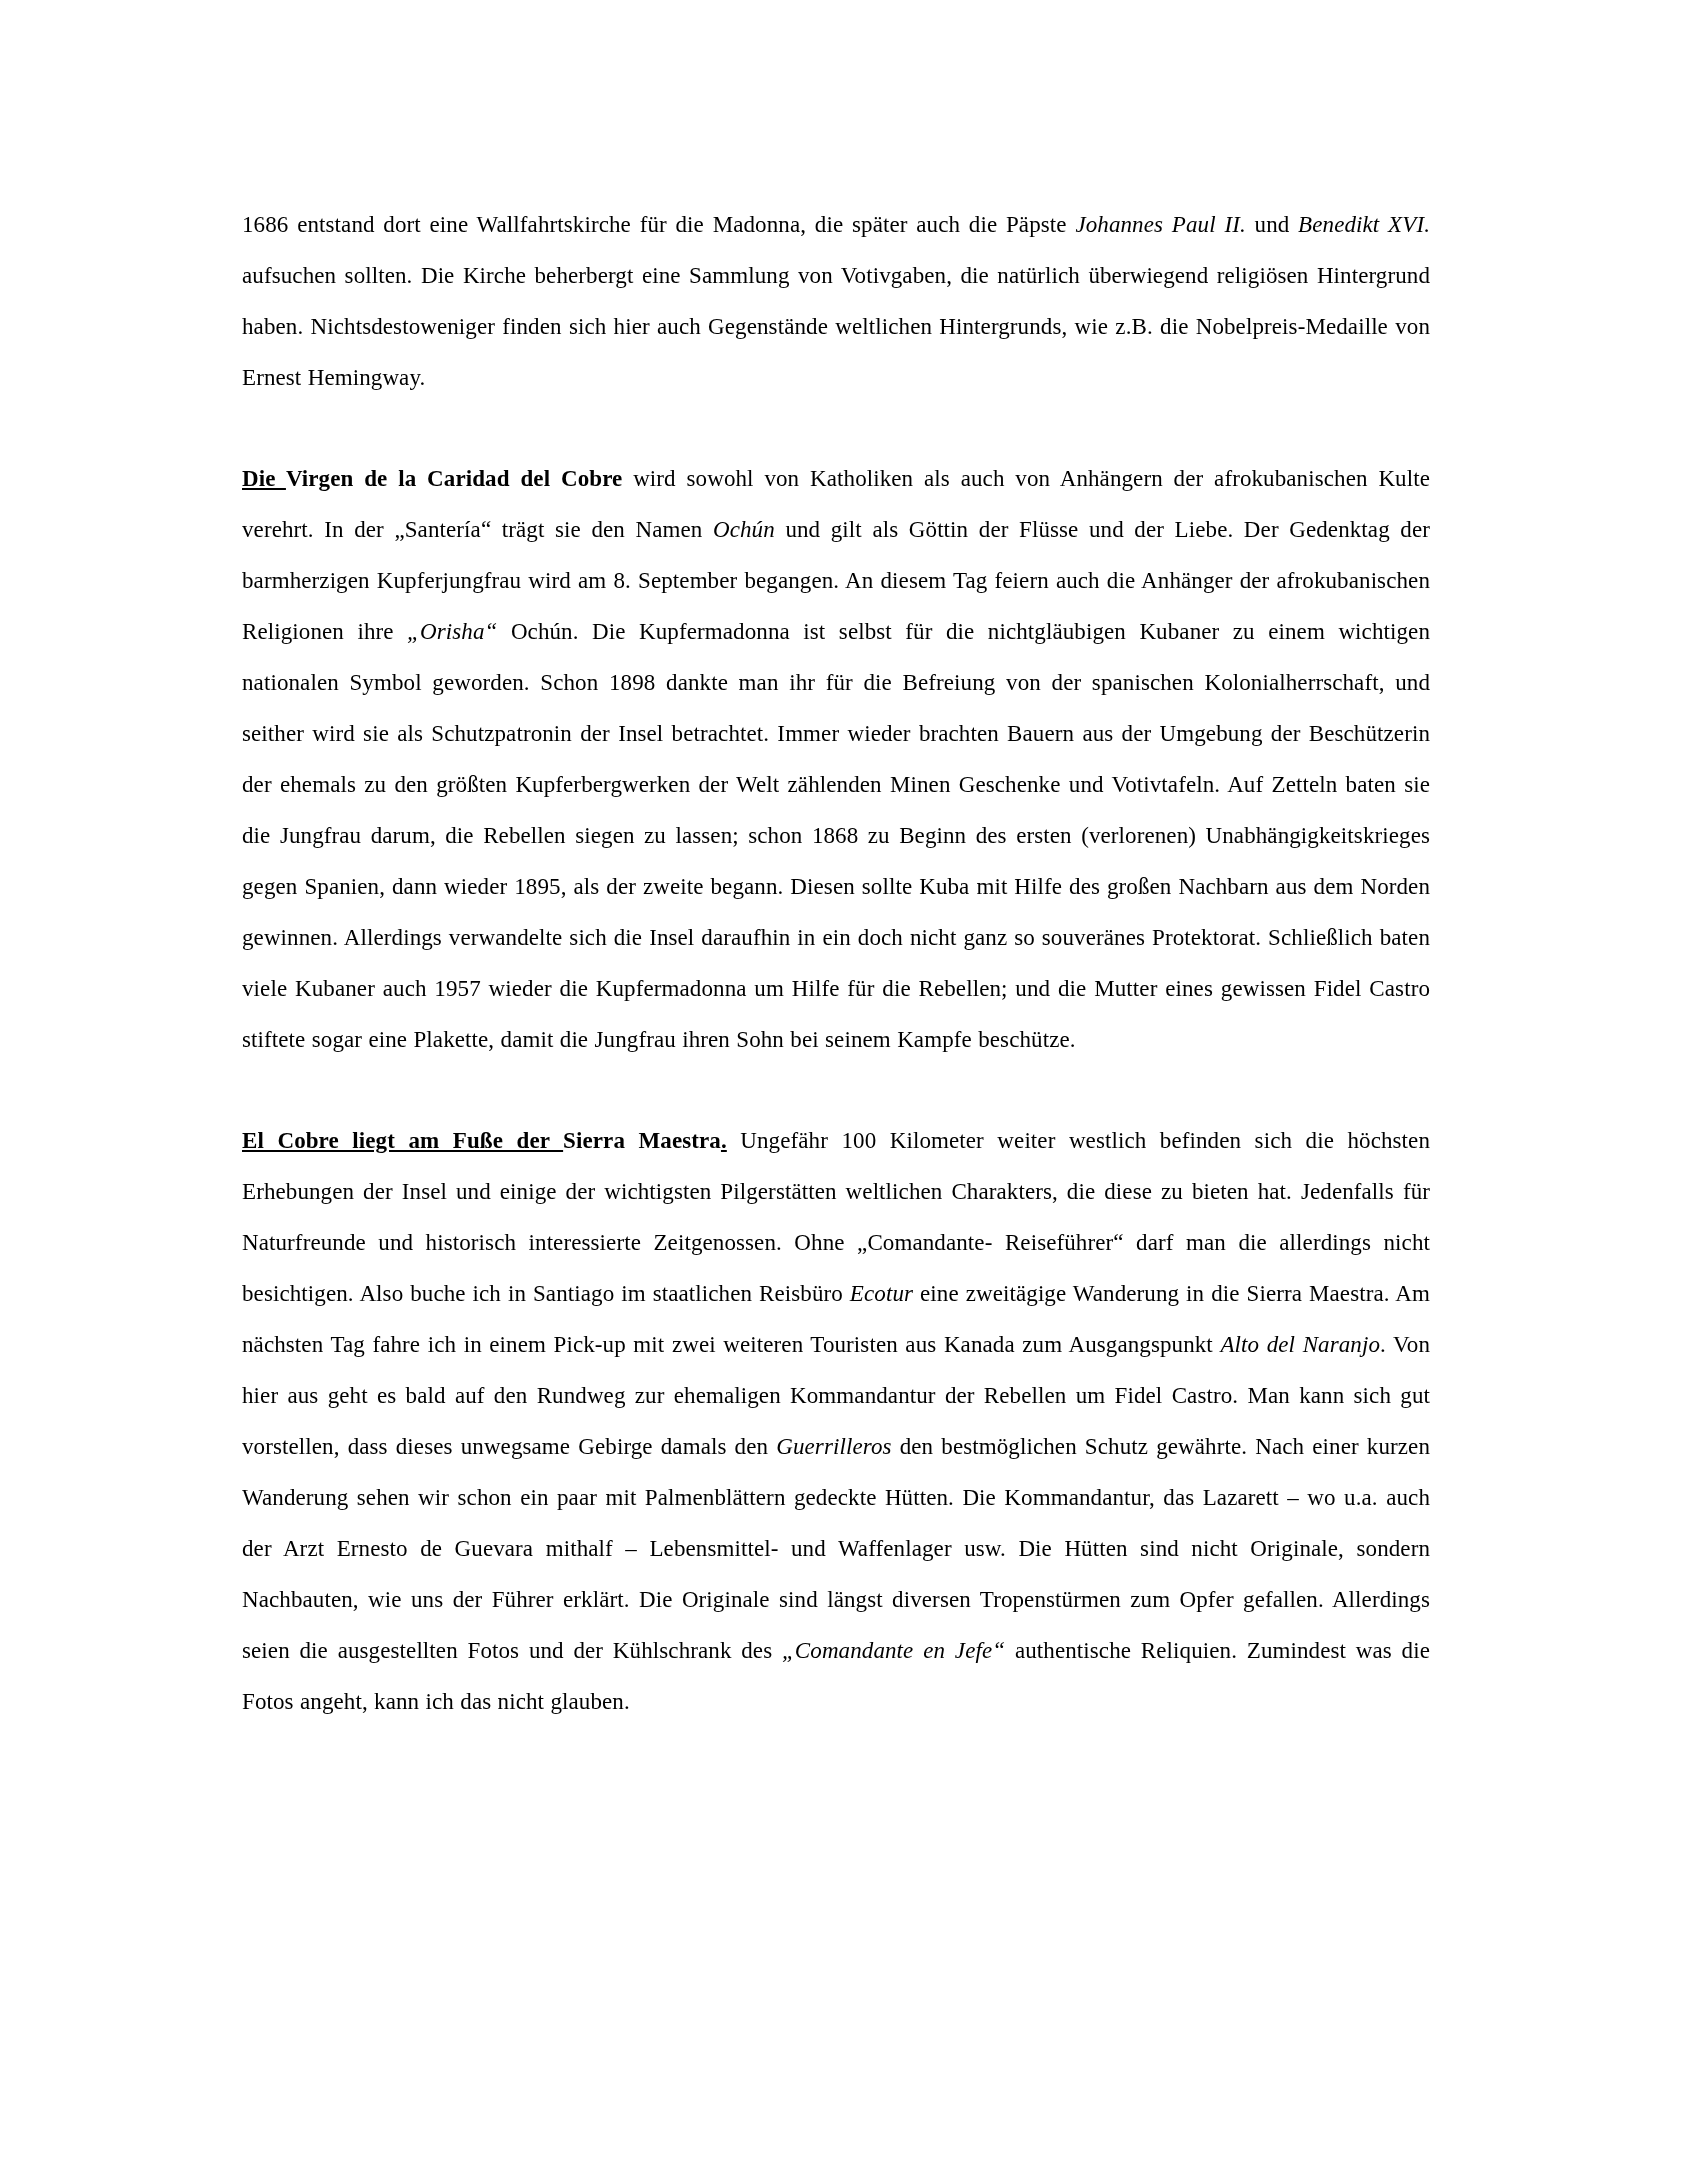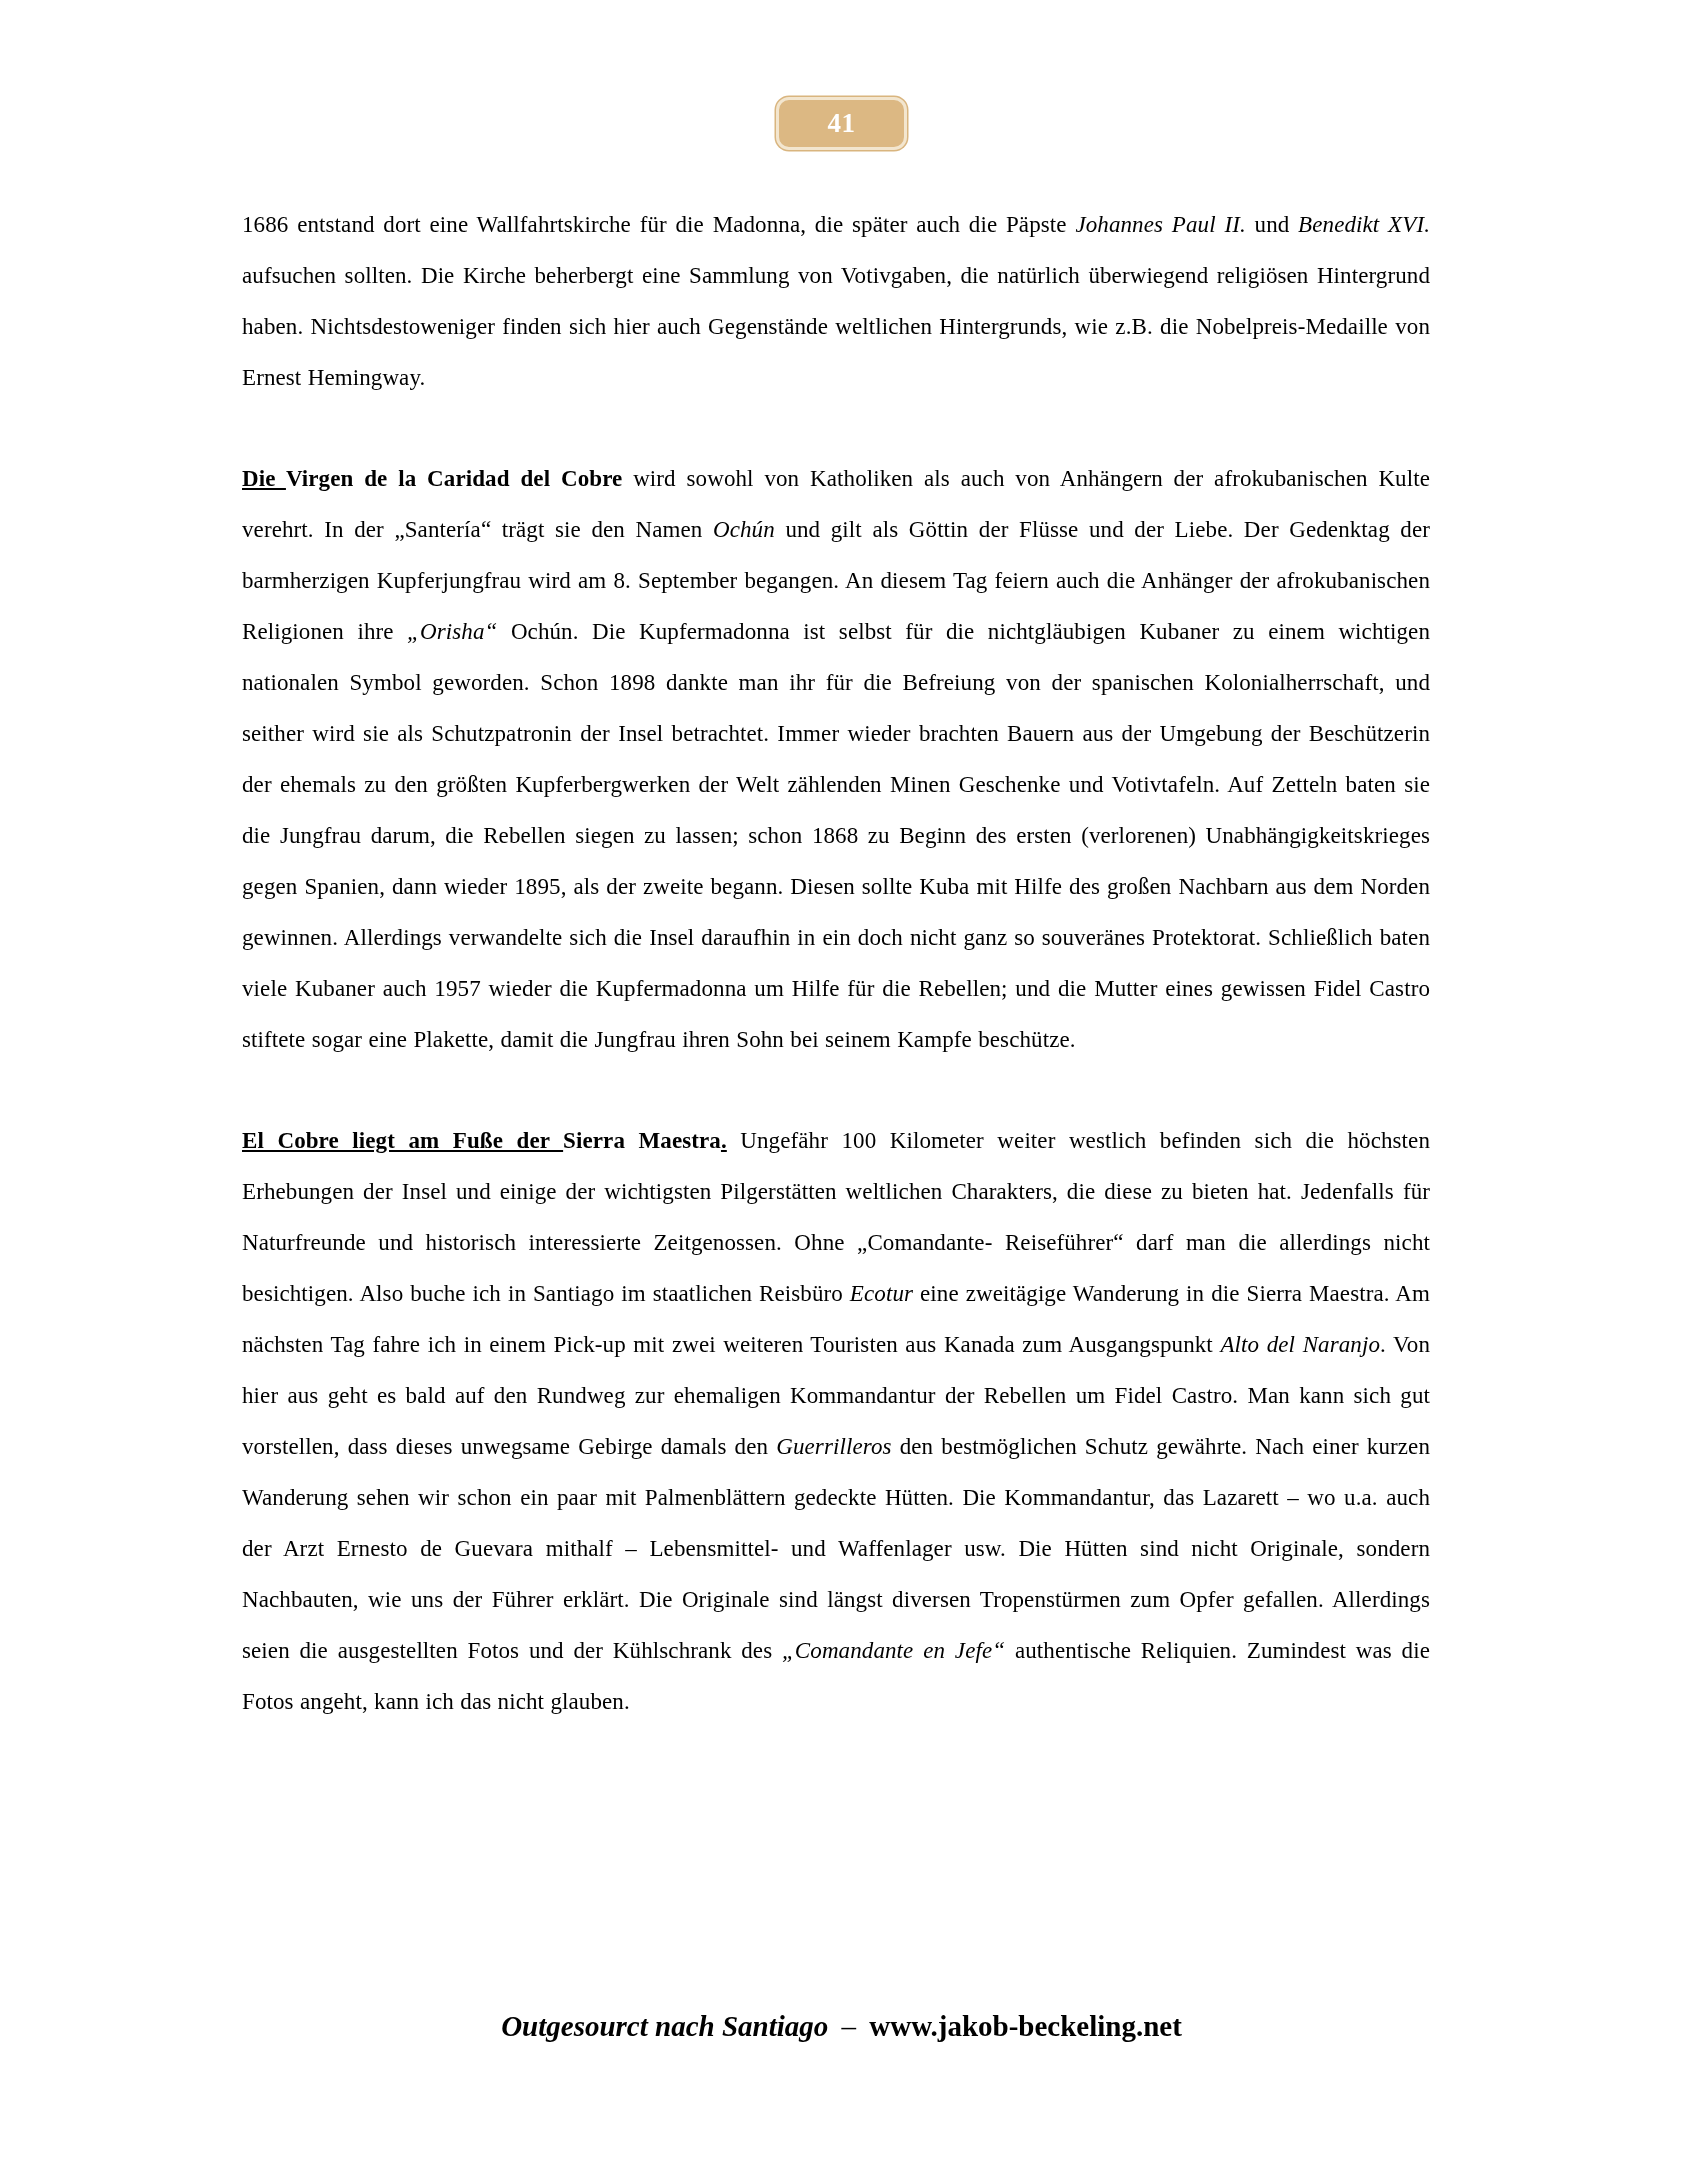--- a/index.html
+++ b/index.html
@@ -98,30 +98,22 @@
   .footer .f-url {
     font-weight: bold;
     font-style: normal;
   }
 </style>
 </head>
 <body>
 
 <div class="page">
 
-  <div class="badge-wrap">
-    <div class="page-badge">41</div>
-  </div>
 
   <div class="content">
     <p class="para">1686 entstand dort eine Wallfahrtskirche für die Madonna, die später auch die Päpste <span class="it">Johannes Paul II.</span> und <span class="it">Benedikt XVI.</span> aufsuchen sollten. Die Kirche beherbergt eine Sammlung von Votivgaben, die natürlich überwiegend religiösen Hintergrund haben. Nichtsdestoweniger finden sich hier auch Gegenstände weltlichen Hintergrunds, wie z.B. die Nobelpreis-Medaille von  Ernest Hemingway.</p>
     <p class="para"><span class="b">Die </span><span class="bi">Virgen de la Caridad del Cobre</span> wird sowohl von Katholiken als auch von Anhängern der afrokubanischen Kulte verehrt. In der „Santería“ trägt sie den Namen <span class="it">Ochún</span> und gilt als Göttin der Flüsse und der Liebe. Der Gedenktag der barmherzigen Kupferjungfrau wird am 8. September begangen. An diesem Tag feiern auch die Anhänger der afrokubanischen Religionen ihre <span class="it">„Orisha“</span> Ochún. Die Kupfermadonna ist selbst für die nichtgläubigen Kubaner zu einem wichtigen nationalen Symbol geworden. Schon 1898 dankte man ihr für die Befreiung von der spanischen Kolonialherrschaft, und seither wird sie als Schutzpatronin der Insel betrachtet. Immer wieder brachten Bauern aus der Umgebung der Beschützerin der ehemals zu den größten Kupferbergwerken der Welt zählenden Minen Geschenke und Votivtafeln. Auf Zetteln baten sie die Jungfrau darum, die Rebellen siegen zu lassen; schon 1868 zu Beginn des ersten (verlorenen) Unabhängigkeitskrieges gegen Spanien, dann wieder 1895, als der zweite begann. Diesen sollte Kuba mit Hilfe des großen Nachbarn aus dem Norden gewinnen. Allerdings verwandelte sich die Insel daraufhin in ein doch nicht ganz so souveränes Protektorat. Schließlich baten viele Kubaner auch 1957 wieder die Kupfermadonna um Hilfe für die Rebellen; und die Mutter eines gewissen Fidel Castro stiftete sogar eine Plakette, damit die Jungfrau ihren Sohn bei seinem Kampfe beschütze.</p>
     <p class="para"><span class="b">El Cobre liegt am Fuße der </span><span class="bi">Sierra Maestra</span><span class="b">.</span> Ungefähr 100 Kilometer weiter westlich befinden sich die höchsten Erhebungen der Insel und einige der wichtigsten Pilgerstätten weltlichen Charakters, die diese zu bieten hat. Jedenfalls für Naturfreunde und historisch interessierte Zeitgenossen. Ohne „Comandante- Reiseführer“ darf man die allerdings nicht besichtigen. Also buche ich in Santiago im staatlichen Reisbüro <span class="it">Ecotur</span> eine zweitägige Wanderung in die Sierra Maestra. Am nächsten Tag fahre ich in einem Pick-up mit zwei weiteren Touristen aus Kanada zum Ausgangspunkt <span class="it">Alto del Naranjo</span>. Von hier aus geht es bald auf den Rundweg zur ehemaligen Kommandantur der Rebellen um Fidel Castro. Man kann sich gut vorstellen, dass dieses unwegsame Gebirge damals den <span class="it">Guerrilleros</span> den bestmöglichen Schutz gewährte. Nach einer kurzen Wanderung sehen wir schon ein paar mit Palmenblättern gedeckte Hütten. Die Kommandantur, das Lazarett – wo u.a. auch der Arzt Ernesto de Guevara mithalf – Lebensmittel- und Waffenlager usw. Die Hütten sind nicht Originale, sondern Nachbauten, wie uns der Führer erklärt. Die Originale sind längst diversen Tropenstürmen zum Opfer gefallen. Allerdings seien die ausgestellten Fotos und der Kühlschrank des <span class="it">„Comandante en Jefe“</span> authentische Reliquien. Zumindest was die Fotos angeht, kann ich das nicht glauben.</p>
   </div>
 
-  <div class="footer">
-    <span class="f-title">Outgesourct nach Santiago</span>
-    <span class="f-sep">–</span>
-    <span class="f-url">www.jakob-beckeling.net</span>
-  </div>
 
 </div>
 
 
 </body></html>

